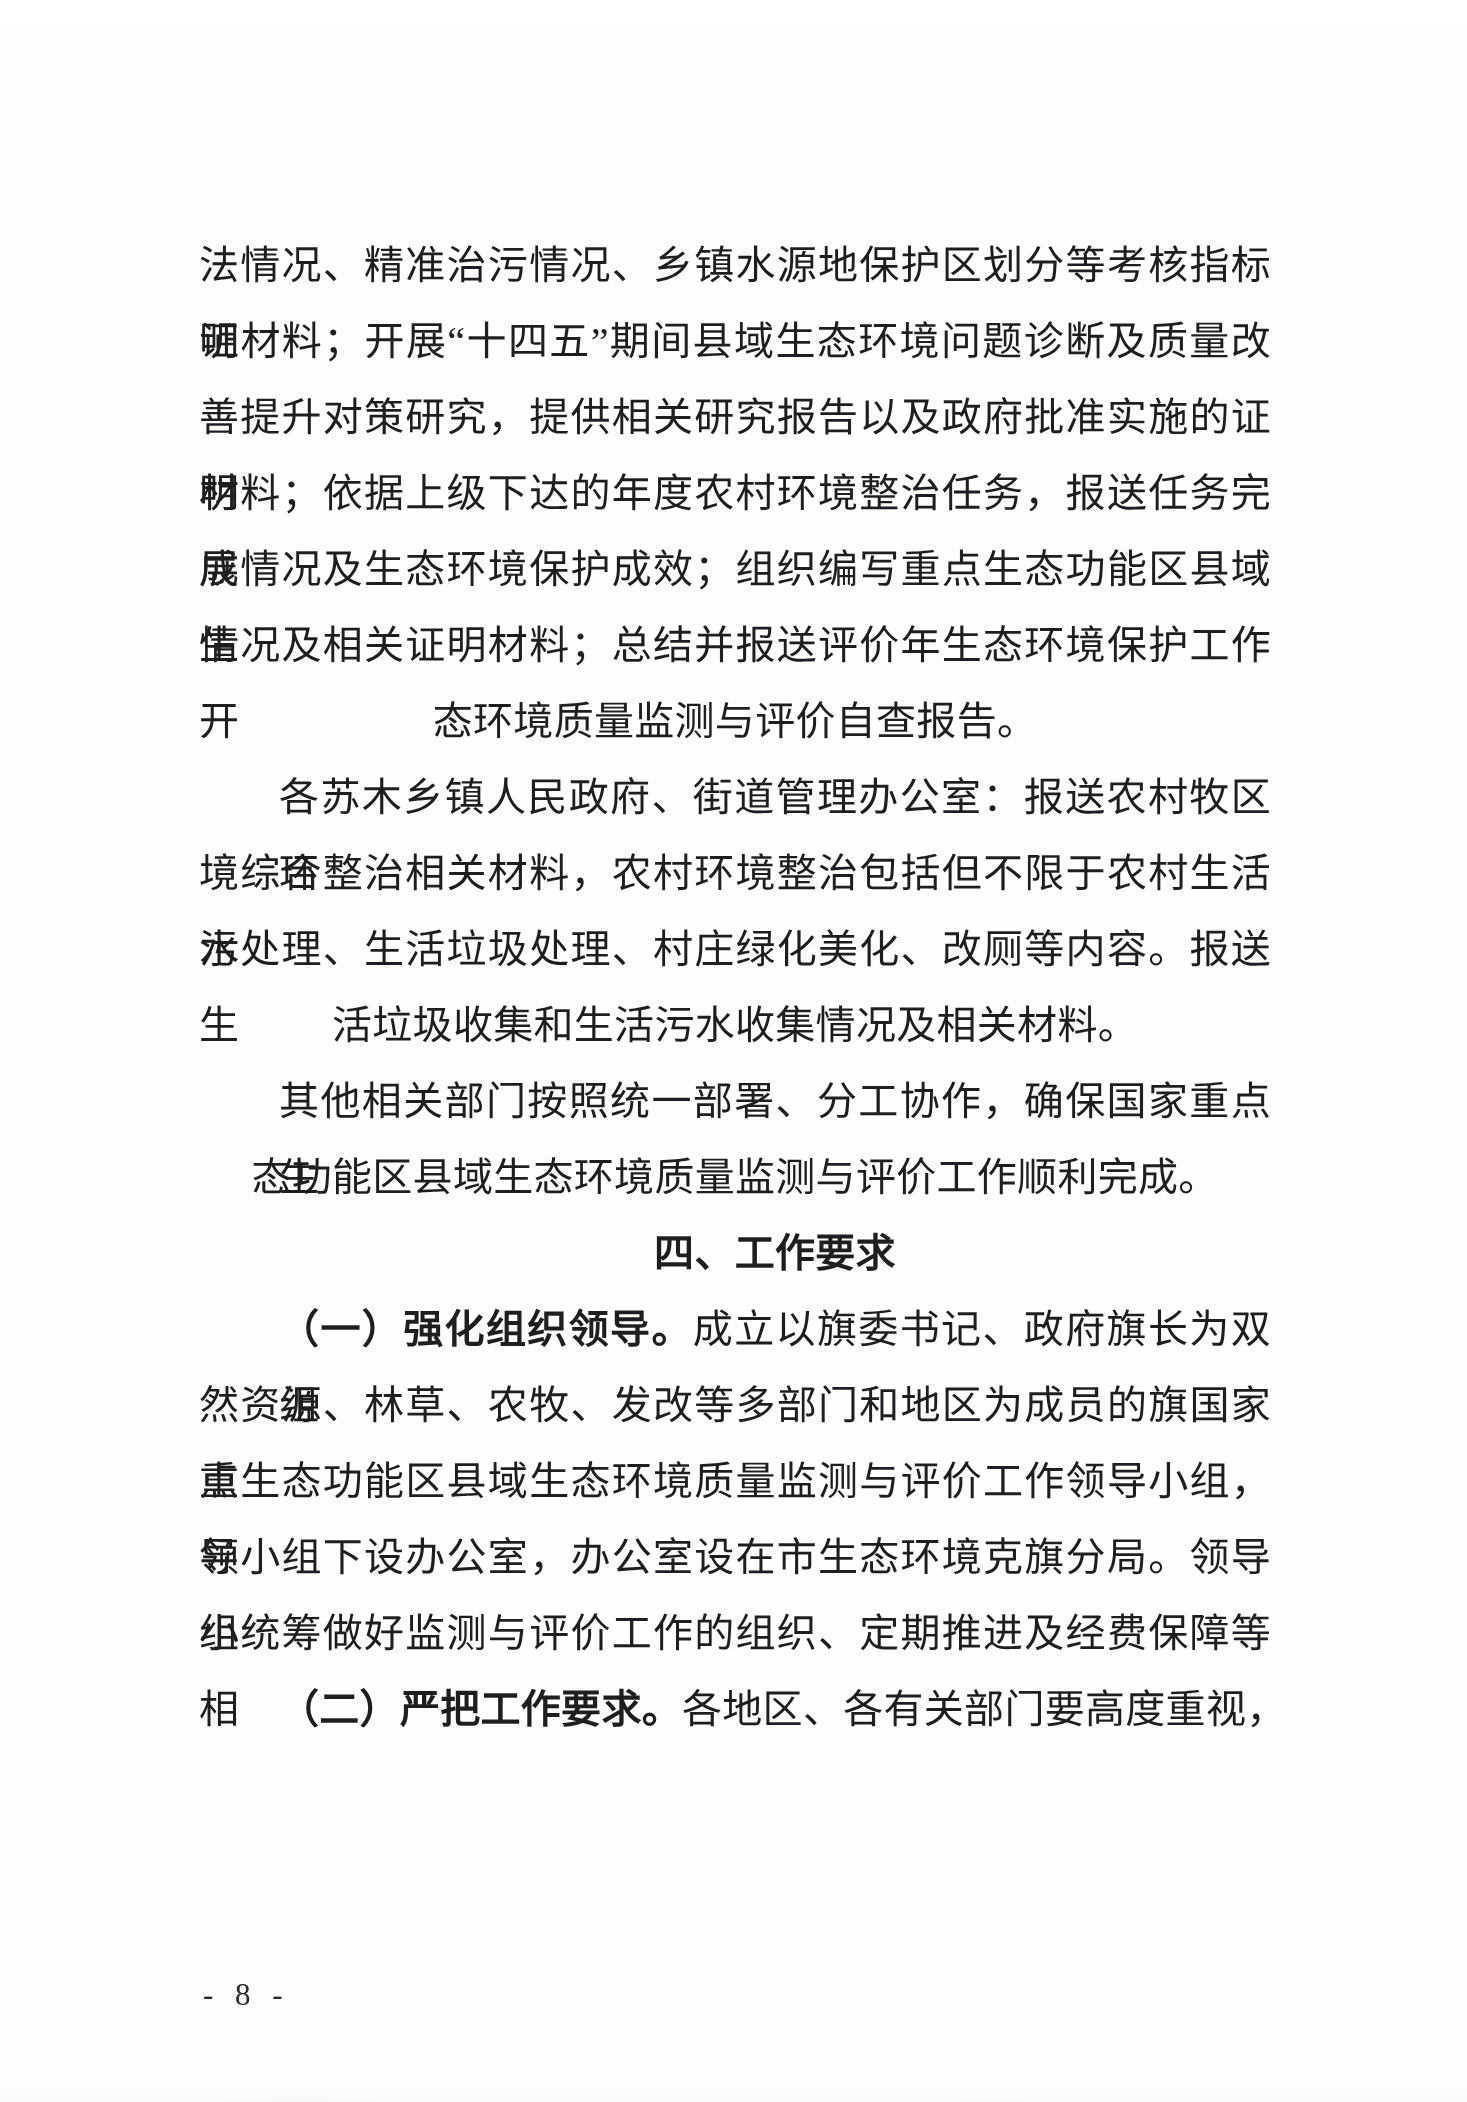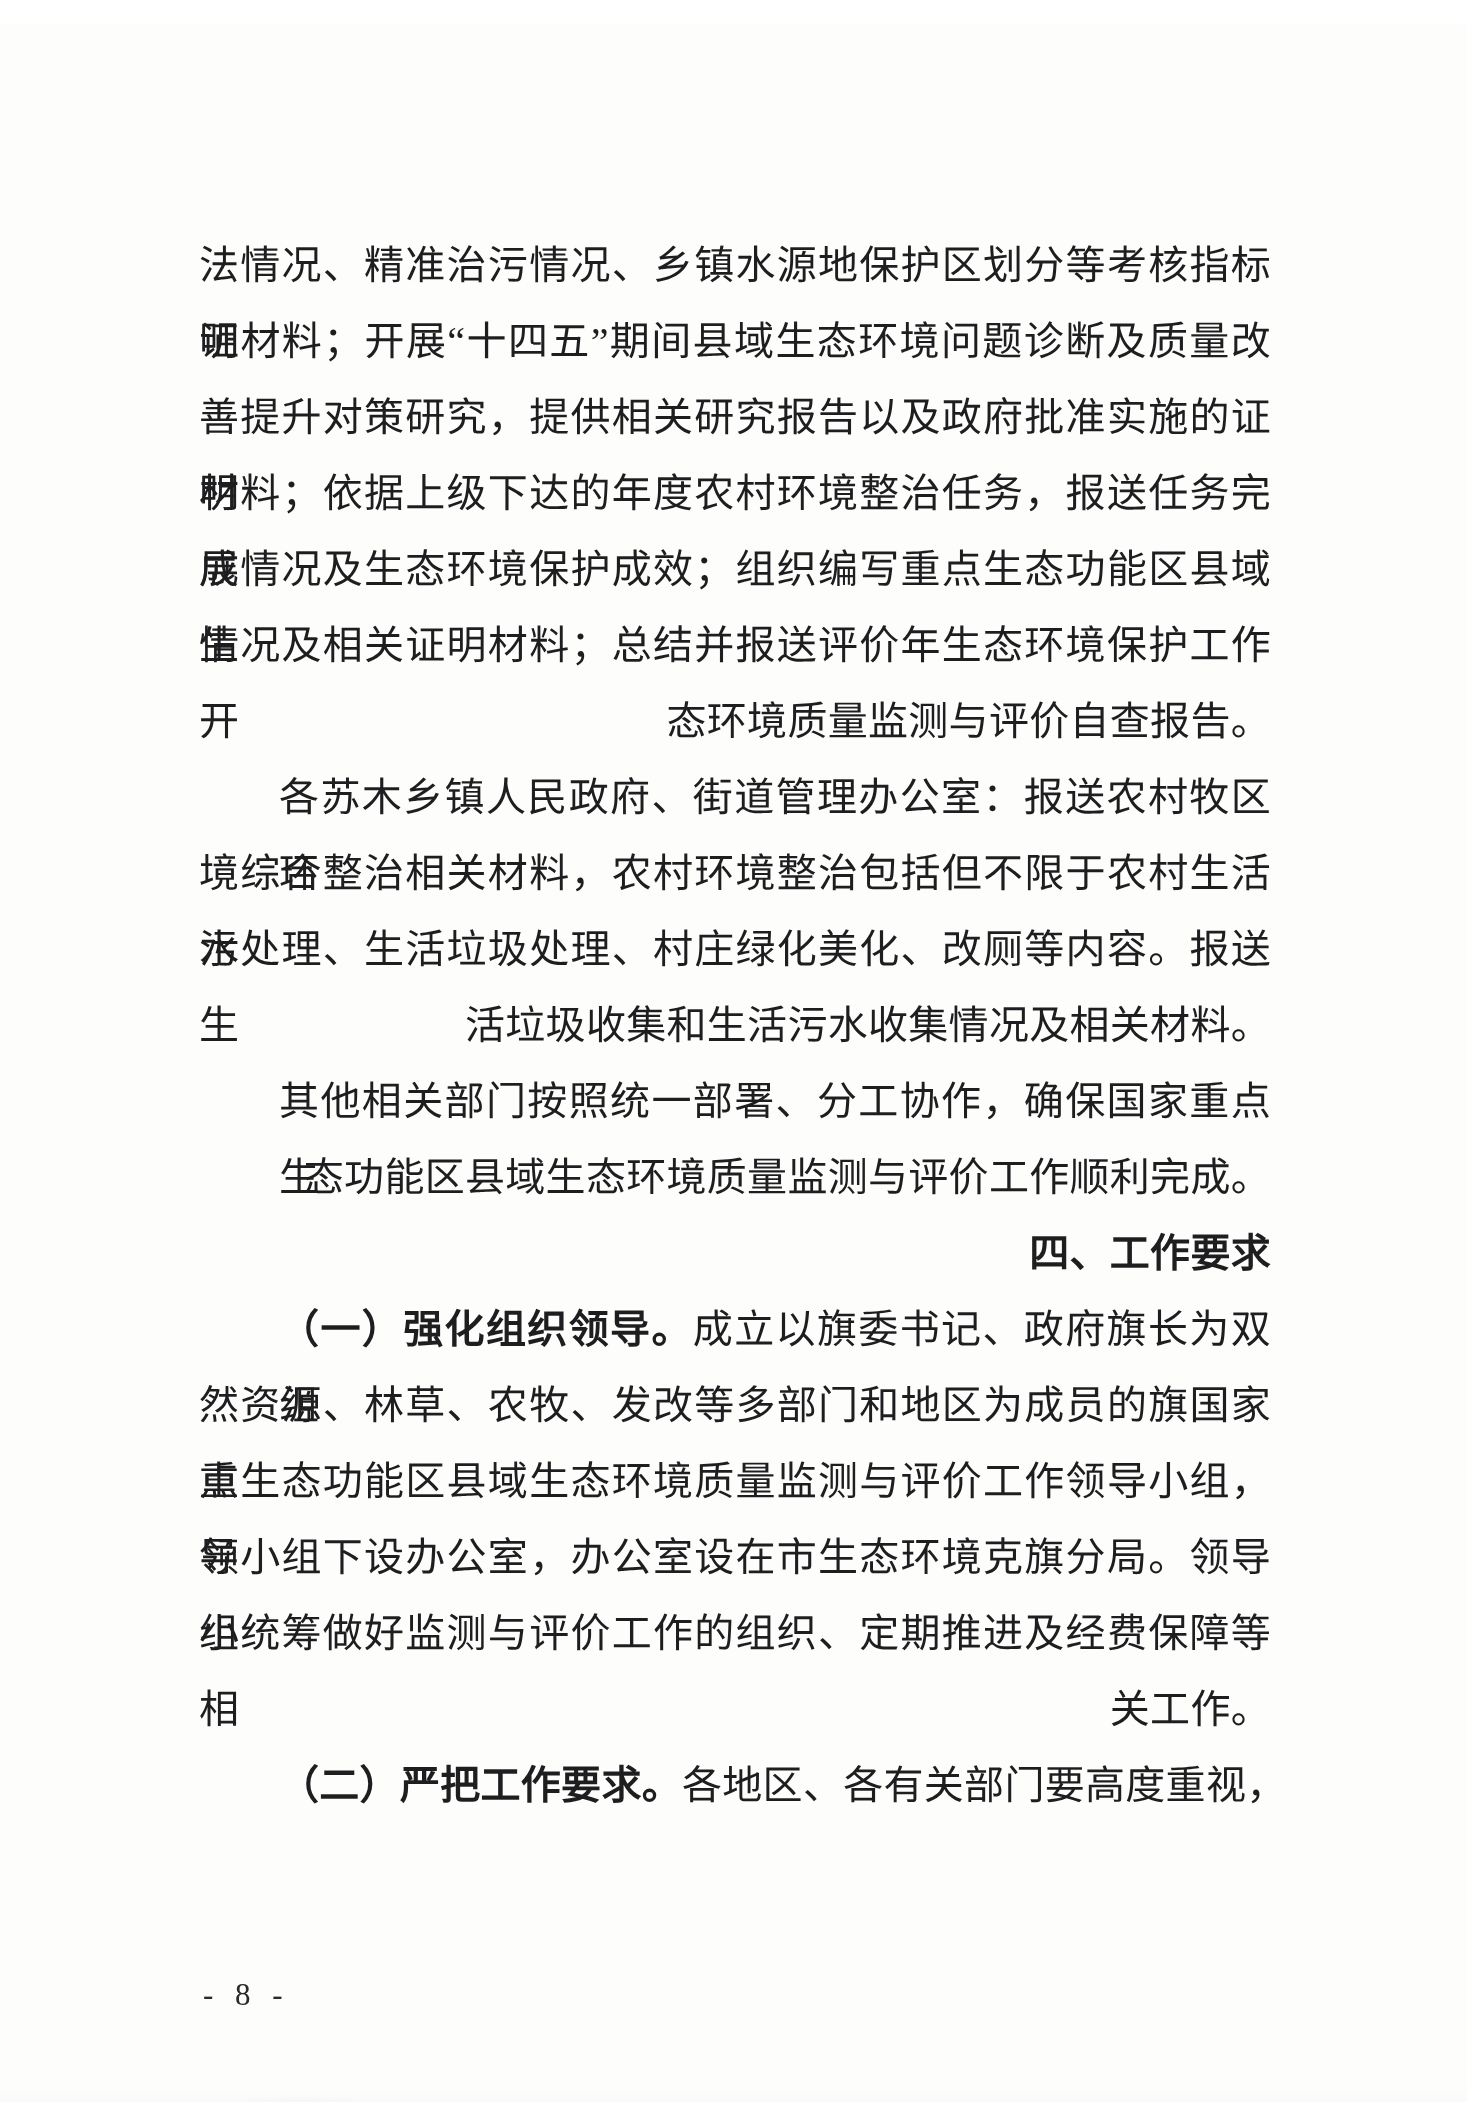--- a/index.html
+++ b/index.html
@@ -30,21 +30,21 @@
     left: 199px;
     top: 204px;
     width: 1072px;
   }
   .line {
     height: 76px;
     line-height: 76px;
     font-size: 40px;
     letter-spacing: 0.3px;
     white-space: nowrap;
-    text-align: right;
+    text-align: center;
     text-rendering: optimizeLegibility;
   }
   .line.justify {
     white-space: normal;
     text-align: justify;
     text-align-last: justify;
     text-justify: inter-character;
   }
   .line.indent {
     padding-left: 80px;
@@ -97,18 +97,17 @@
       <div class="line justify"><span class="run">水处理、生活垃圾处理、村庄绿化美化、改厕等内容。报送生</span></div>
       <div class="line"><span class="run">活垃圾收集和生活污水收集情况及相关材料。</span></div>
       <div class="line indent justify"><span class="run">其他相关部门按照统一部署、分工协作，确保国家重点生</span></div>
       <div class="line"><span class="run">态功能区县域生态环境质量监测与评价工作顺利完成。</span></div>
       <div class="line indent"><span class="run bold">四、工作要求</span></div>
       <div class="line indent justify"><span class="run bold">（一）强化组织领导。</span><span class="run">成立以旗委书记、政府旗长为双组</span></div>
       <div class="line justify"><span class="run">然资源、林草、农牧、发改等多部门和地区为成员的旗国家重</span></div>
       <div class="line justify"><span class="run">点生态功能区县域生态环境质量监测与评价工作领导小组，领</span></div>
       <div class="line justify"><span class="run">导小组下设办公室，办公室设在市生态环境克旗分局。领导小</span></div>
       <div class="line justify"><span class="run">组统筹做好监测与评价工作的组织、定期推进及经费保障等相</span></div>
-      <div class="line"><span class="run">关工作。</span></div>
       <div class="line indent"><span class="run bold">（二）严把工作要求。</span><span class="run">各地区、各有关部门要高度重视，</span></div>
     </div>
   <div class="page-number">- 8 -</div>
   <div class="scan-smudge"></div>
 </div>
 
 </body></html>

